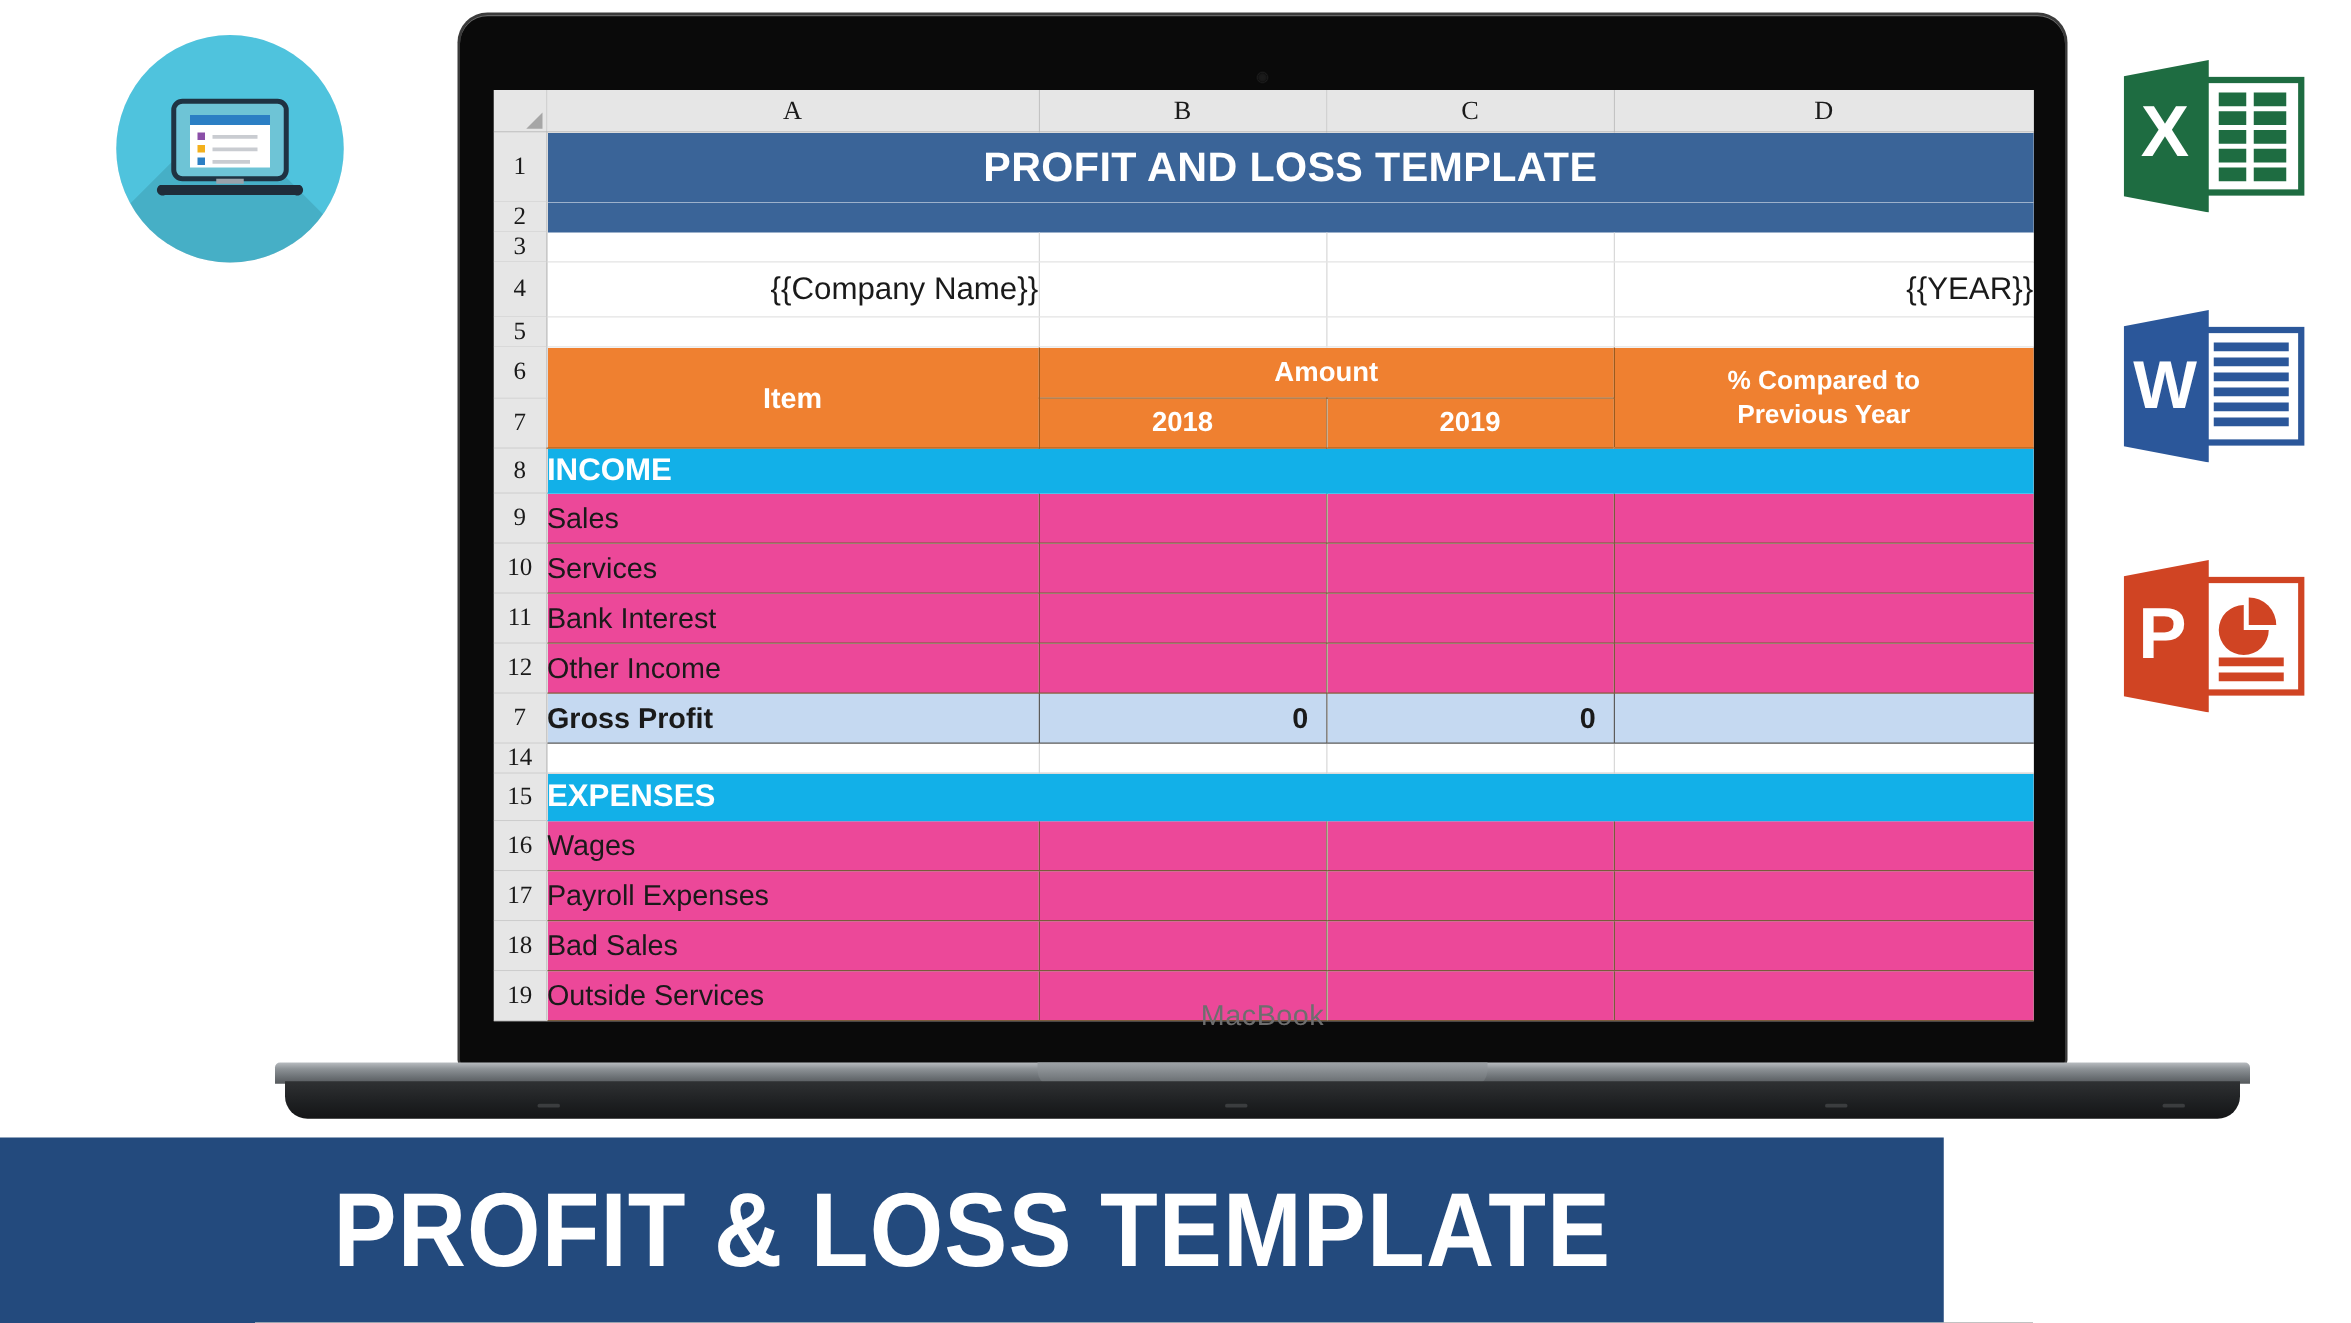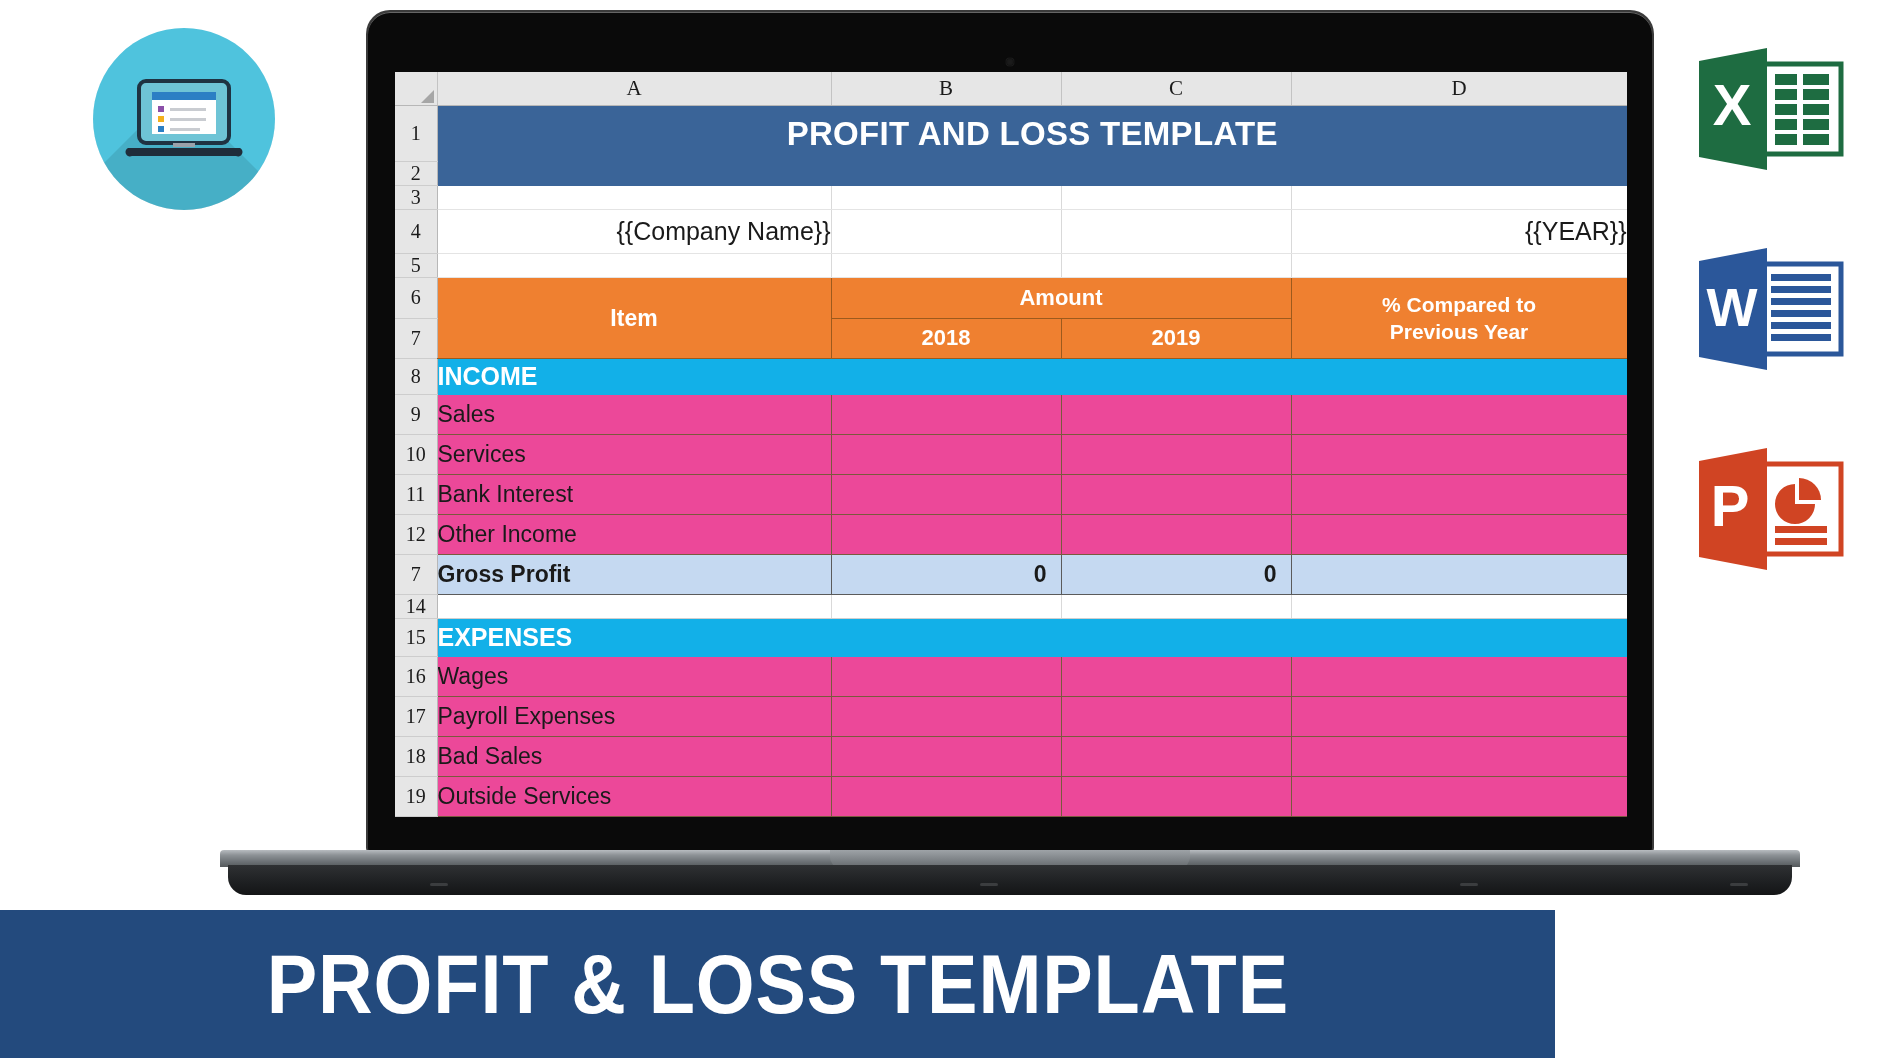--- a/index.html
+++ b/index.html
@@ -484,20 +484,21 @@
           <td class="rowhdr">19</td>
           <td class="peach">Outside Services</td>
           <td class="peach num"></td>
           <td class="peach num"></td>
           <td class="peach num"></td>
         </tr>
       </tbody>
         </table>
     </div>
 
+    <div id="macbook-word">MacBook</div>
   </div>
 
   <div id="laptop-base">
     <div id="base-top"></div>
     <div id="base-notch"></div>
     <div id="base-bottom"></div>
     <div class="foot-dot" style="left:210px"></div>
     <div class="foot-dot" style="left:760px"></div>
     <div class="foot-dot" style="left:1240px"></div>
     <div class="foot-dot" style="left:1510px"></div>

